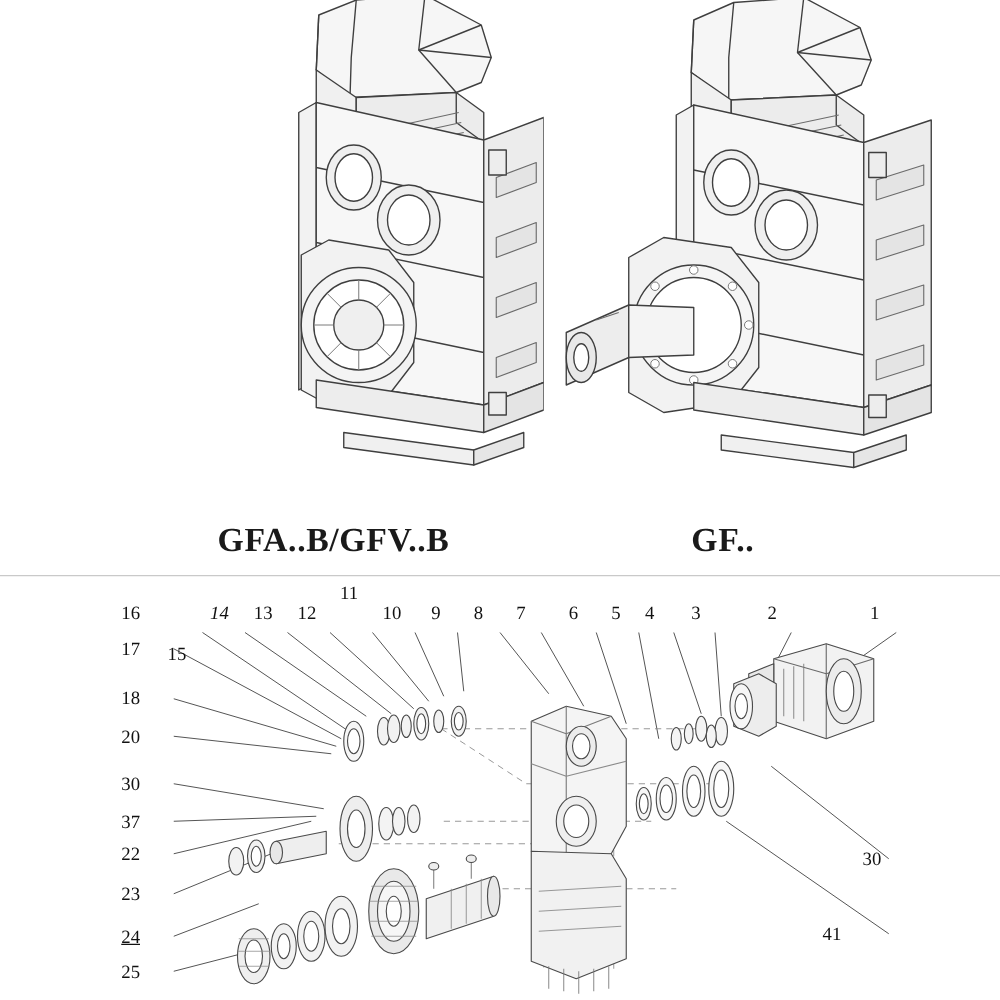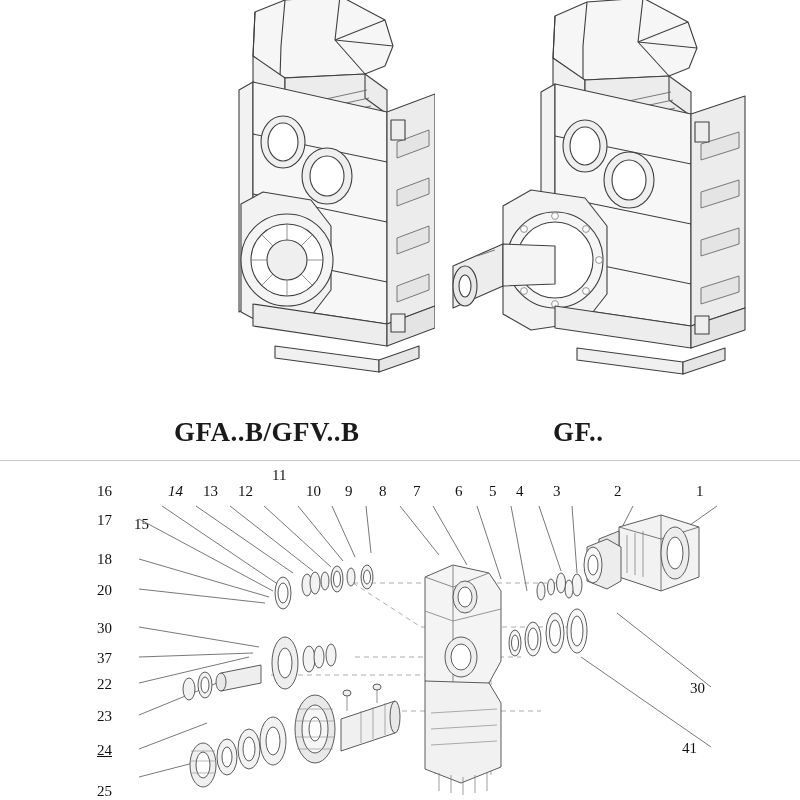--- a/index.html
+++ b/index.html
@@ -423,20 +423,20 @@
 
     
     <div class="num" style="left:97px; top:51px;">17</div>
     <div class="num" style="left:97px; top:90px;">18</div>
     <div class="num" style="left:97px; top:121px;">20</div>
     <div class="num" style="left:97px; top:159px;">30</div>
     <div class="num" style="left:97px; top:189px;">37</div>
     <div class="num" style="left:97px; top:215px;">22</div>
     <div class="num" style="left:97px; top:247px;">23</div>
     <div class="num" style="left:97px; top:281px;text-decoration:underline;">24</div>
-    <div class="num" style="left:97px; top:309px;margin-top:13px;">25</div>
+    <div class="num" style="left:97px; top:309px;">25</div>
 
     
     <div class="num" style="left:690px; top:219px;">30</div>
-    <div class="num" style="left:682px; top:279px;">41</div>
+    <div class="num" style="left:658px; top:279px;">41</div>
 
   </div>
 </div>
 
 </body></html>

